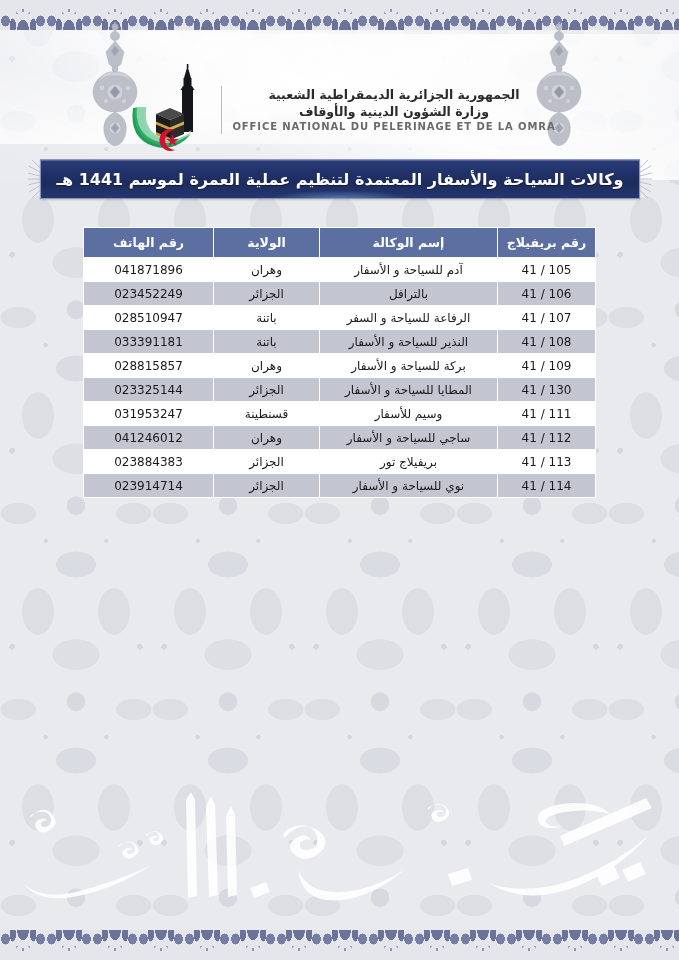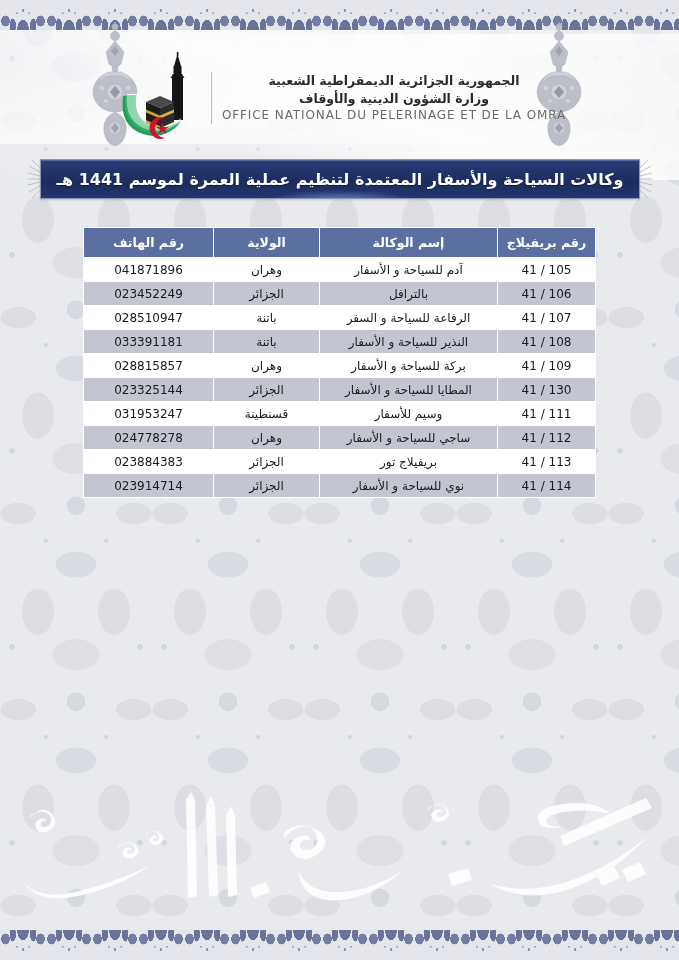--- a/index.html
+++ b/index.html
@@ -84,21 +84,21 @@
     height: 124px;
     pointer-events: none;
     opacity: .95;
   }
   .ornament.left { left: 84px; }
   .ornament.right { left: 528px; }
 
   
   .masthead {
     position: absolute;
-    top: 46px;
+    top: 58px;
     left: 0;
     width: 100%;
     height: 104px;
     display: flex;
     align-items: center;
     justify-content: center;
     gap: 10px;
   }
   .masthead-text {
     text-align: center;
@@ -108,22 +108,22 @@
     border-left: 1px solid #b9bcc6;
   }
   .mast-line {
     font-size: 12.5px;
     font-weight: bold;
     white-space: nowrap;
     letter-spacing: 0.2px;
   }
   .mast-line.l3 { letter-spacing: 0.4px; }
   .mast-fr {
-    font-size: 12px;
-    font-weight: normal;
+    font-size: 10px;
+    font-weight: bold;
     color: #6a6a6a;
     letter-spacing: 0.9px;
     direction: ltr;
     margin-top: 0;
     white-space: nowrap;
   }
   .logo { width: 88px; height: 92px; flex: 0 0 88px; }
 
   
   .banner-wrap {
@@ -416,21 +416,21 @@
         <tr>
             <td class="num">41 / 111</td>
             <td>وسيم للأسفار</td>
             <td>قسنطينة</td>
             <td class="num">031953247</td>
           </tr>
         <tr>
             <td class="num">41 / 112</td>
             <td>ساجي للسياحة و الأسفار</td>
             <td>وهران</td>
-            <td class="num">024778278</td>
+            <td class="num">041246012</td>
           </tr>
         <tr>
             <td class="num">41 / 113</td>
             <td>بريفيلاج تور</td>
             <td>الجزائر</td>
             <td class="num">023884383</td>
           </tr>
         <tr>
             <td class="num">41 / 114</td>
             <td>نوي للسياحة و الأسفار</td>

